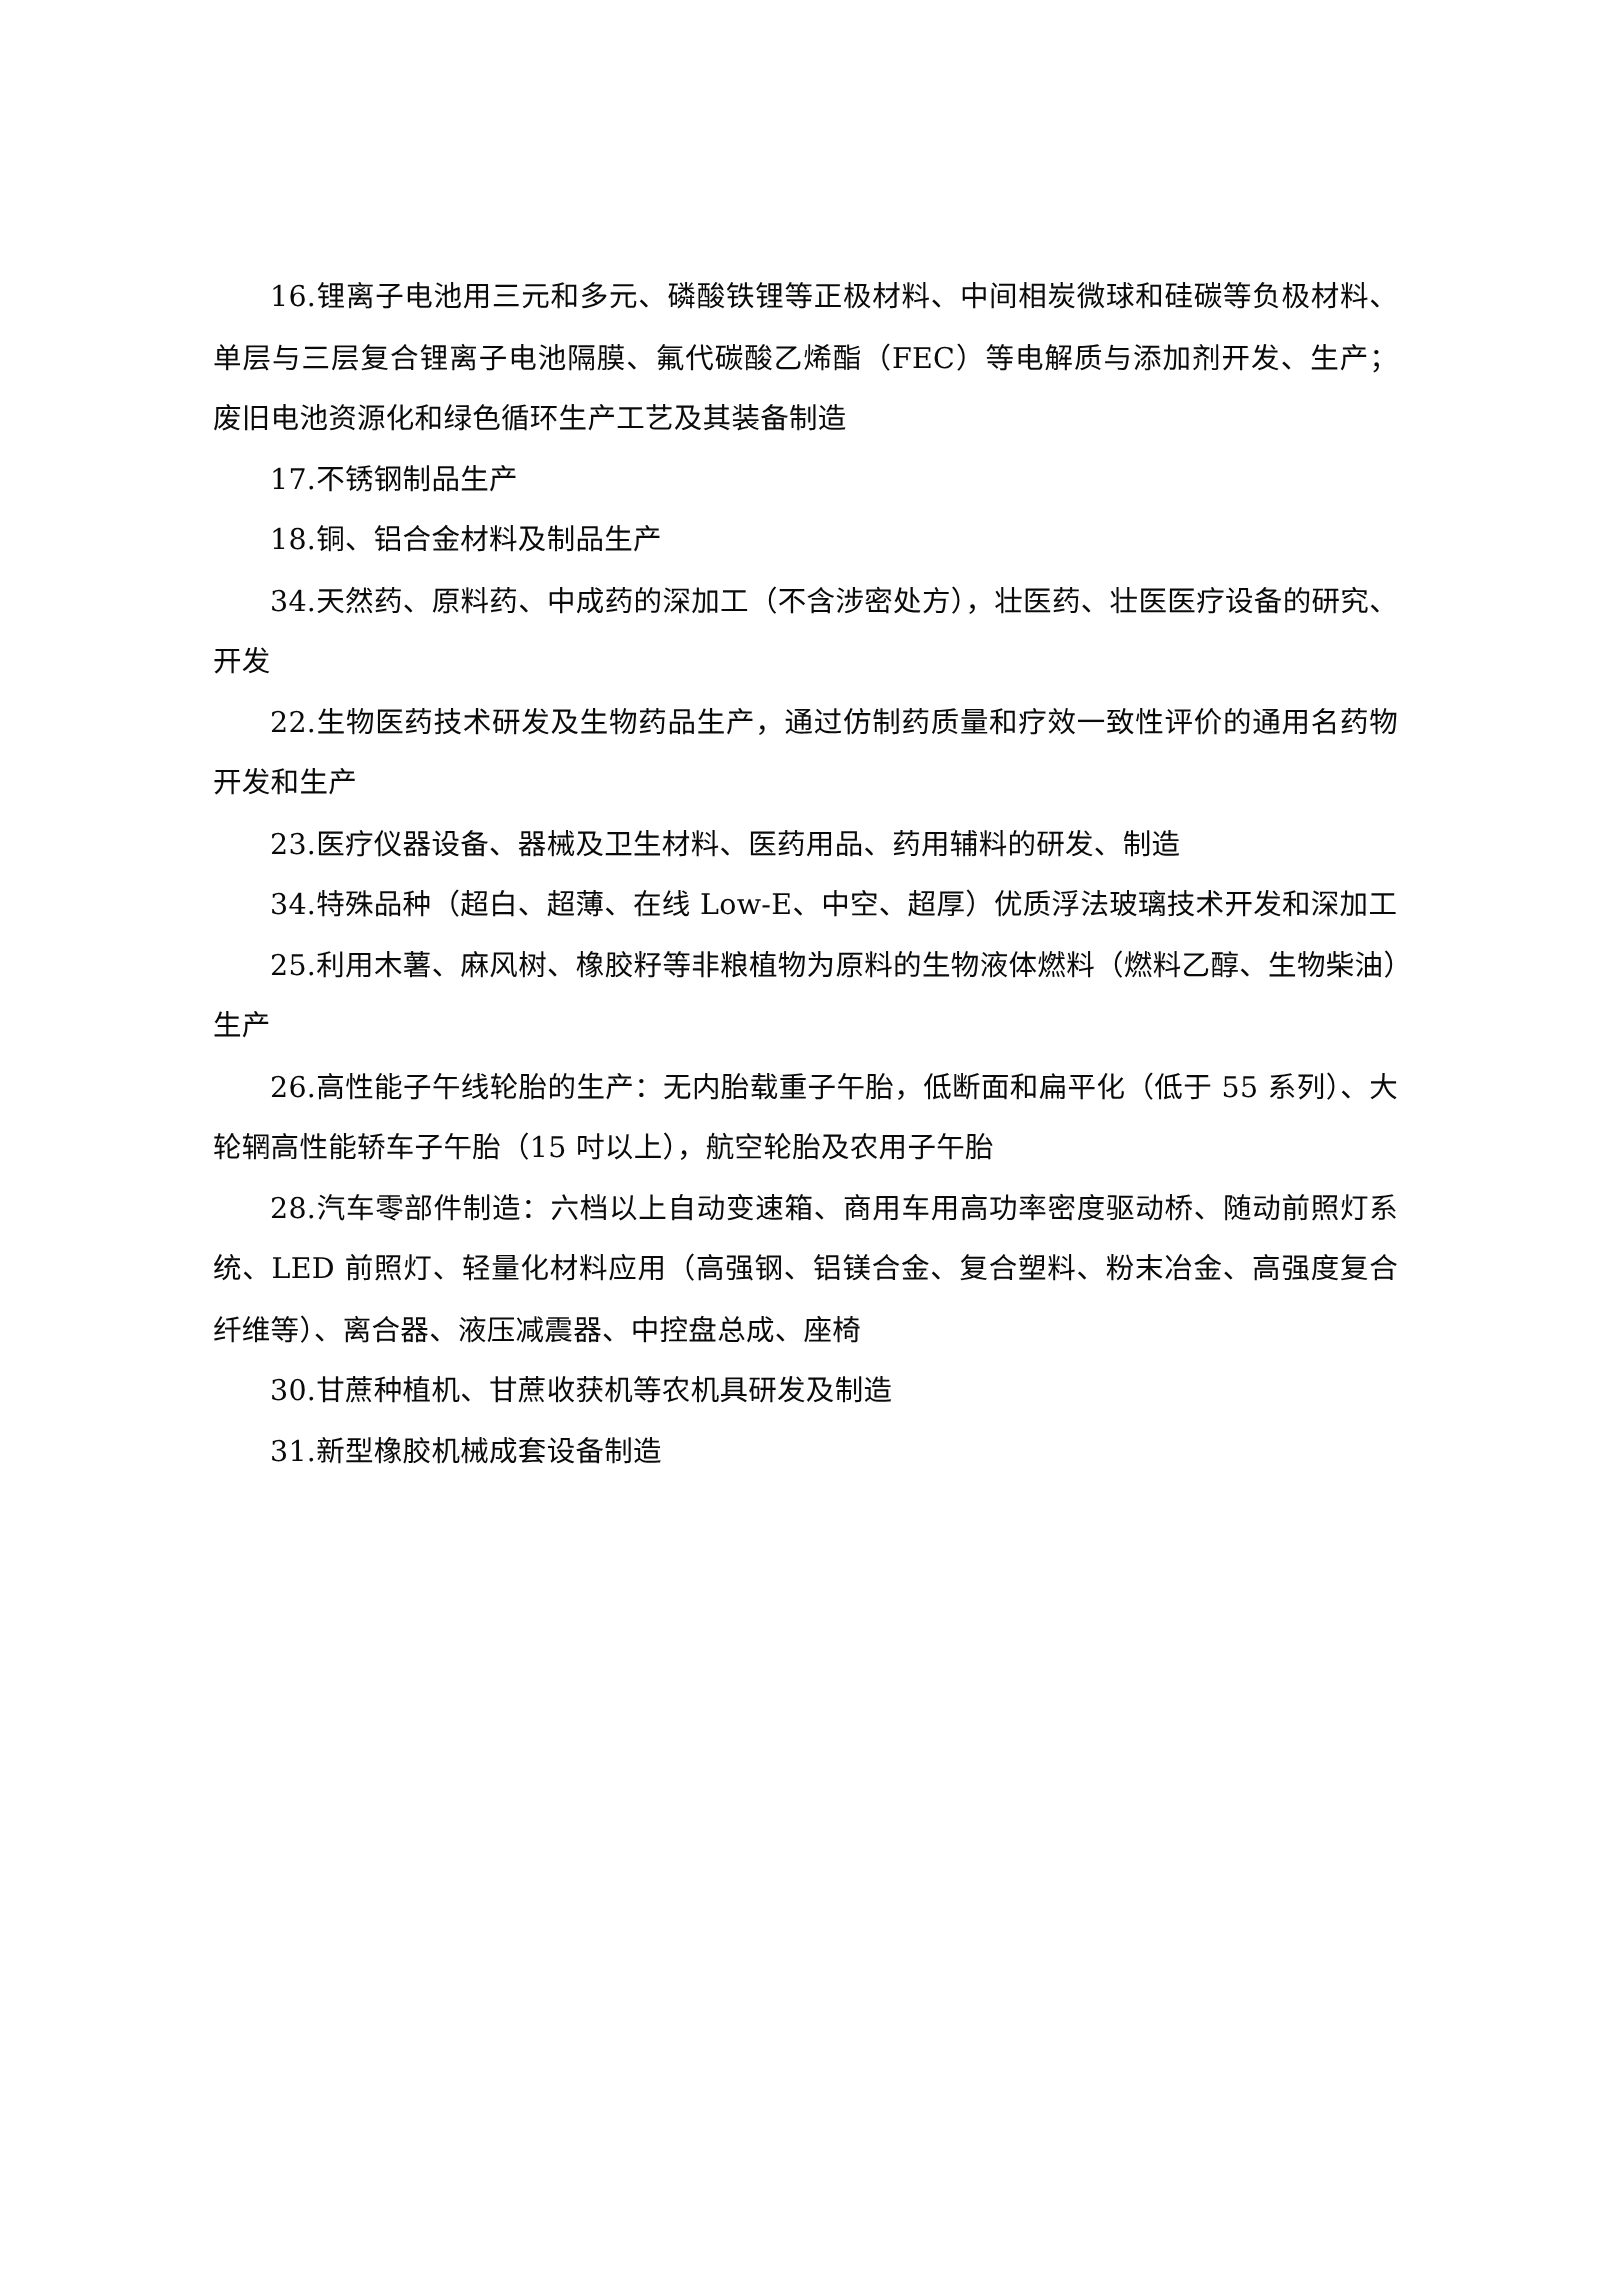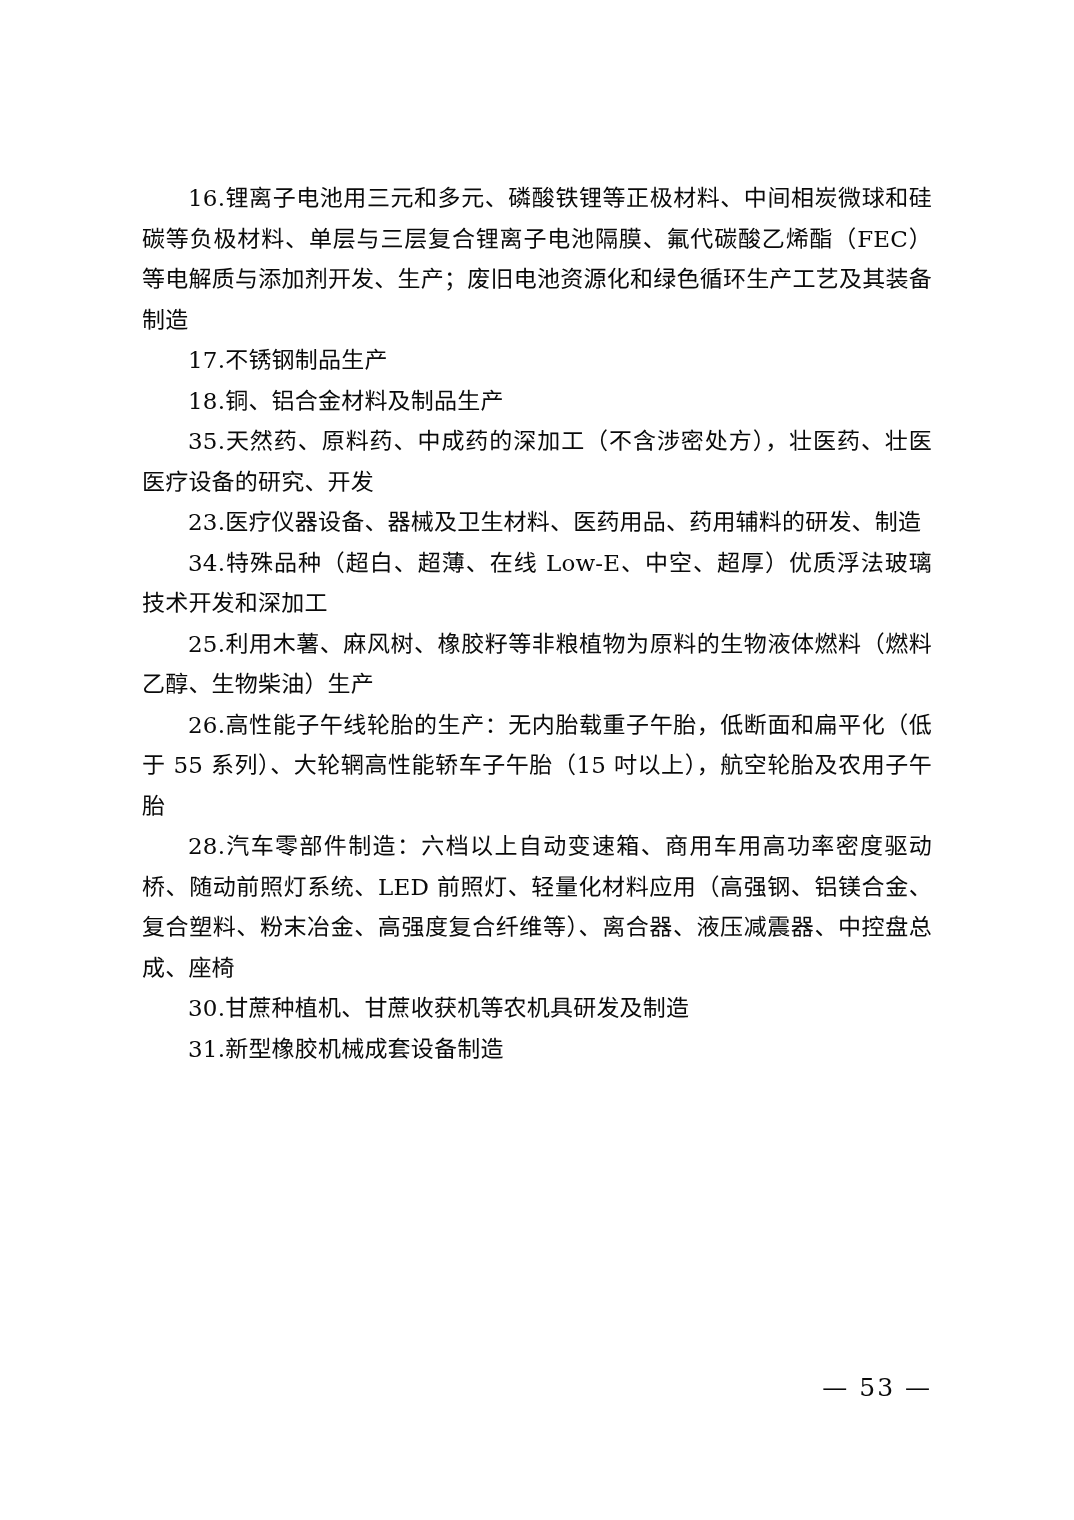--- a/index.html
+++ b/index.html
@@ -17,21 +17,21 @@
     font-family: "DejaVu Serif", "Liberation Serif", serif;
     color: #0a0a0a;
   }
   .content {
     position: absolute;
     left: 142px;
     top: 178px;
     width: 790px;
   }
   .para {
-    font-size: 23px;
+    font-size: 19px;
     line-height: 40.5px;
     text-align: justify;
     text-justify: inter-ideograph;
     text-indent: 2em;
     margin: 0 0 0 0;
     letter-spacing: 0.2px;
   }
   .page-number {
     position: absolute;
     left: 0;
@@ -44,23 +44,23 @@
   }
 </style>
 </head>
 <body>
 
 <div class="page">
   <div class="content">
     <p class="para">16.锂离子电池用三元和多元、磷酸铁锂等正极材料、中间相炭微球和硅碳等负极材料、单层与三层复合锂离子电池隔膜、氟代碳酸乙烯酯（FEC）等电解质与添加剂开发、生产；废旧电池资源化和绿色循环生产工艺及其装备制造</p>
     <p class="para">17.不锈钢制品生产</p>
     <p class="para">18.铜、铝合金材料及制品生产</p>
-    <p class="para">35.天然药、原料药、中成药的深加工（不含涉密处方），壮医药、壮医医疗设备的研究、开发</p>
+    <p class="para">34.天然药、原料药、中成药的深加工（不含涉密处方），壮医药、壮医医疗设备的研究、开发</p>
+    <p class="para">22.生物医药技术研发及生物药品生产，通过仿制药质量和疗效一致性评价的通用名药物开发和生产</p>
     <p class="para">23.医疗仪器设备、器械及卫生材料、医药用品、药用辅料的研发、制造</p>
     <p class="para">34.特殊品种（超白、超薄、在线 Low-E、中空、超厚）优质浮法玻璃技术开发和深加工</p>
     <p class="para">25.利用木薯、麻风树、橡胶籽等非粮植物为原料的生物液体燃料（燃料乙醇、生物柴油）生产</p>
     <p class="para">26.高性能子午线轮胎的生产：无内胎载重子午胎，低断面和扁平化（低于 55 系列）、大轮辋高性能轿车子午胎（15 吋以上），航空轮胎及农用子午胎</p>
     <p class="para">28.汽车零部件制造：六档以上自动变速箱、商用车用高功率密度驱动桥、随动前照灯系统、LED 前照灯、轻量化材料应用（高强钢、铝镁合金、复合塑料、粉末冶金、高强度复合纤维等）、离合器、液压减震器、中控盘总成、座椅</p>
     <p class="para">30.甘蔗种植机、甘蔗收获机等农机具研发及制造</p>
     <p class="para">31.新型橡胶机械成套设备制造</p>
   </div>
-  <div class="page-number">— 53 —</div>
 </div>
 
 </body></html>

